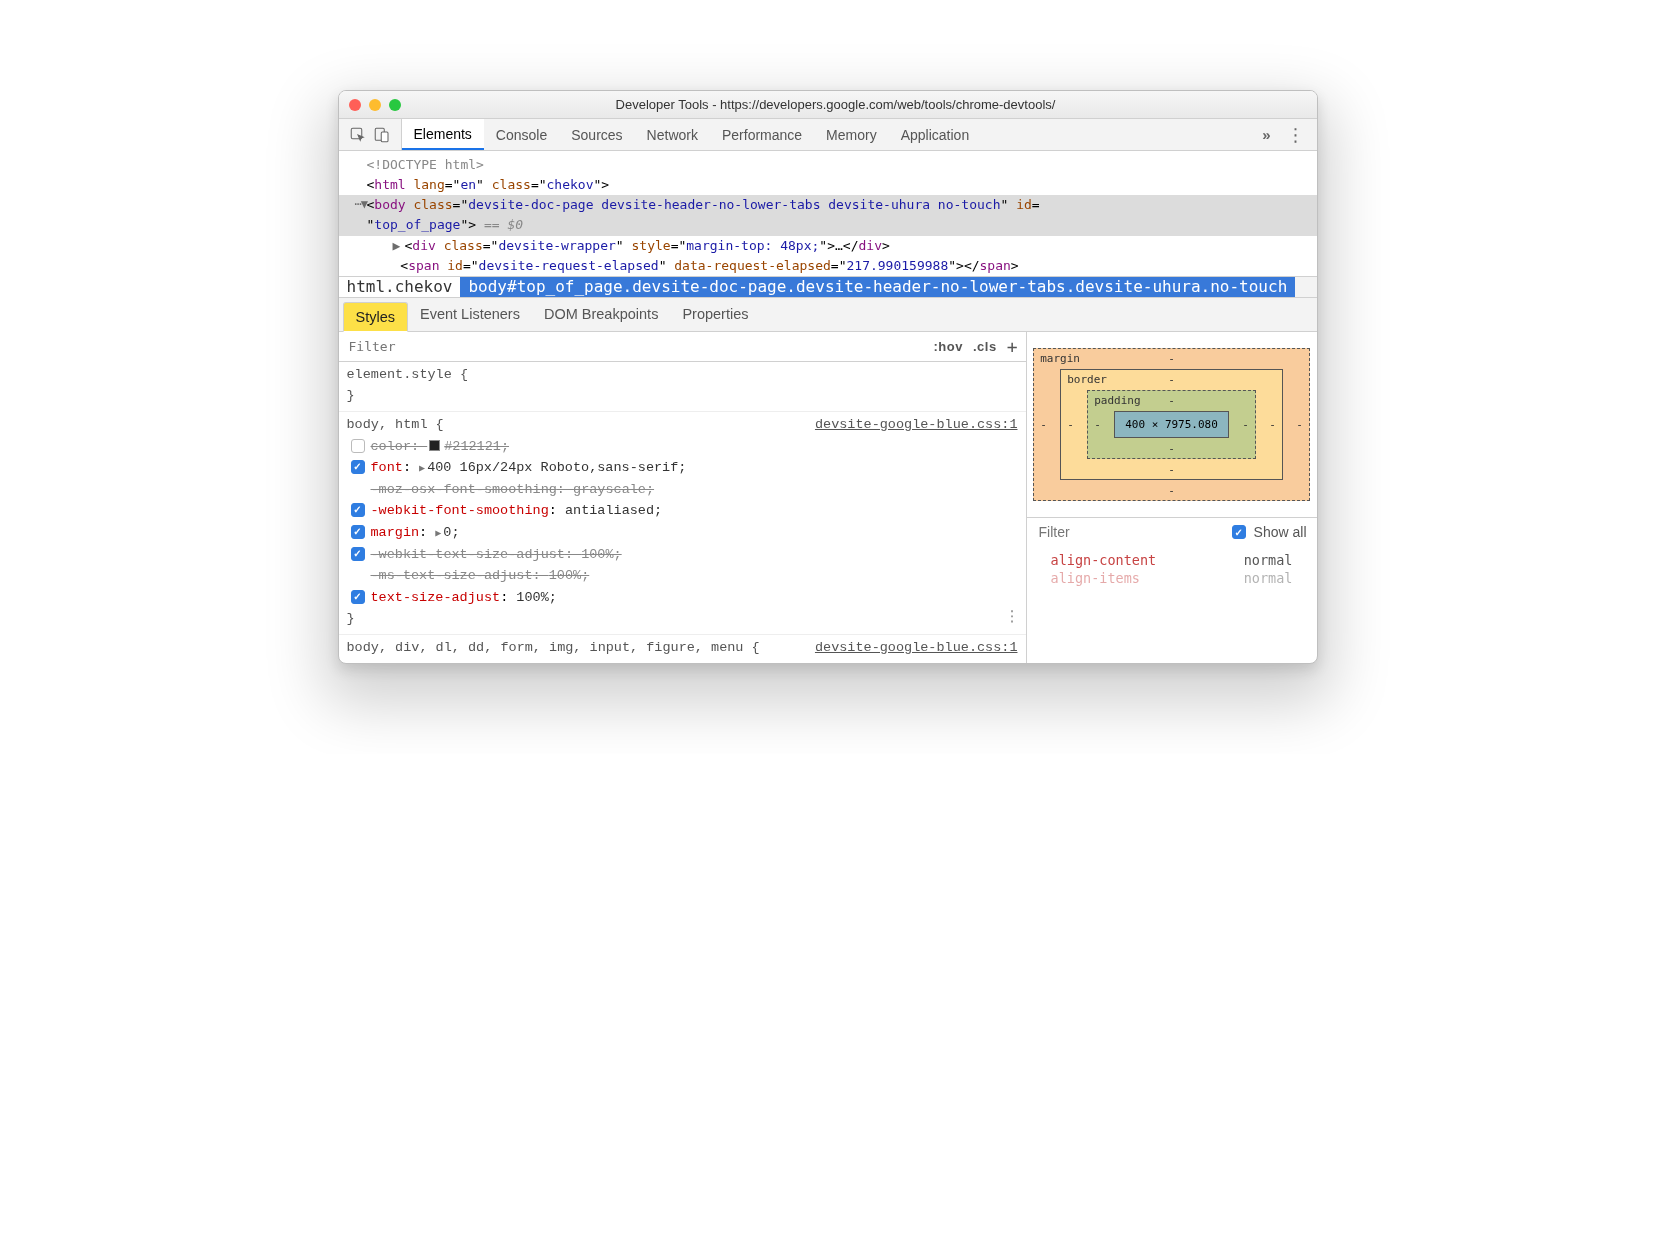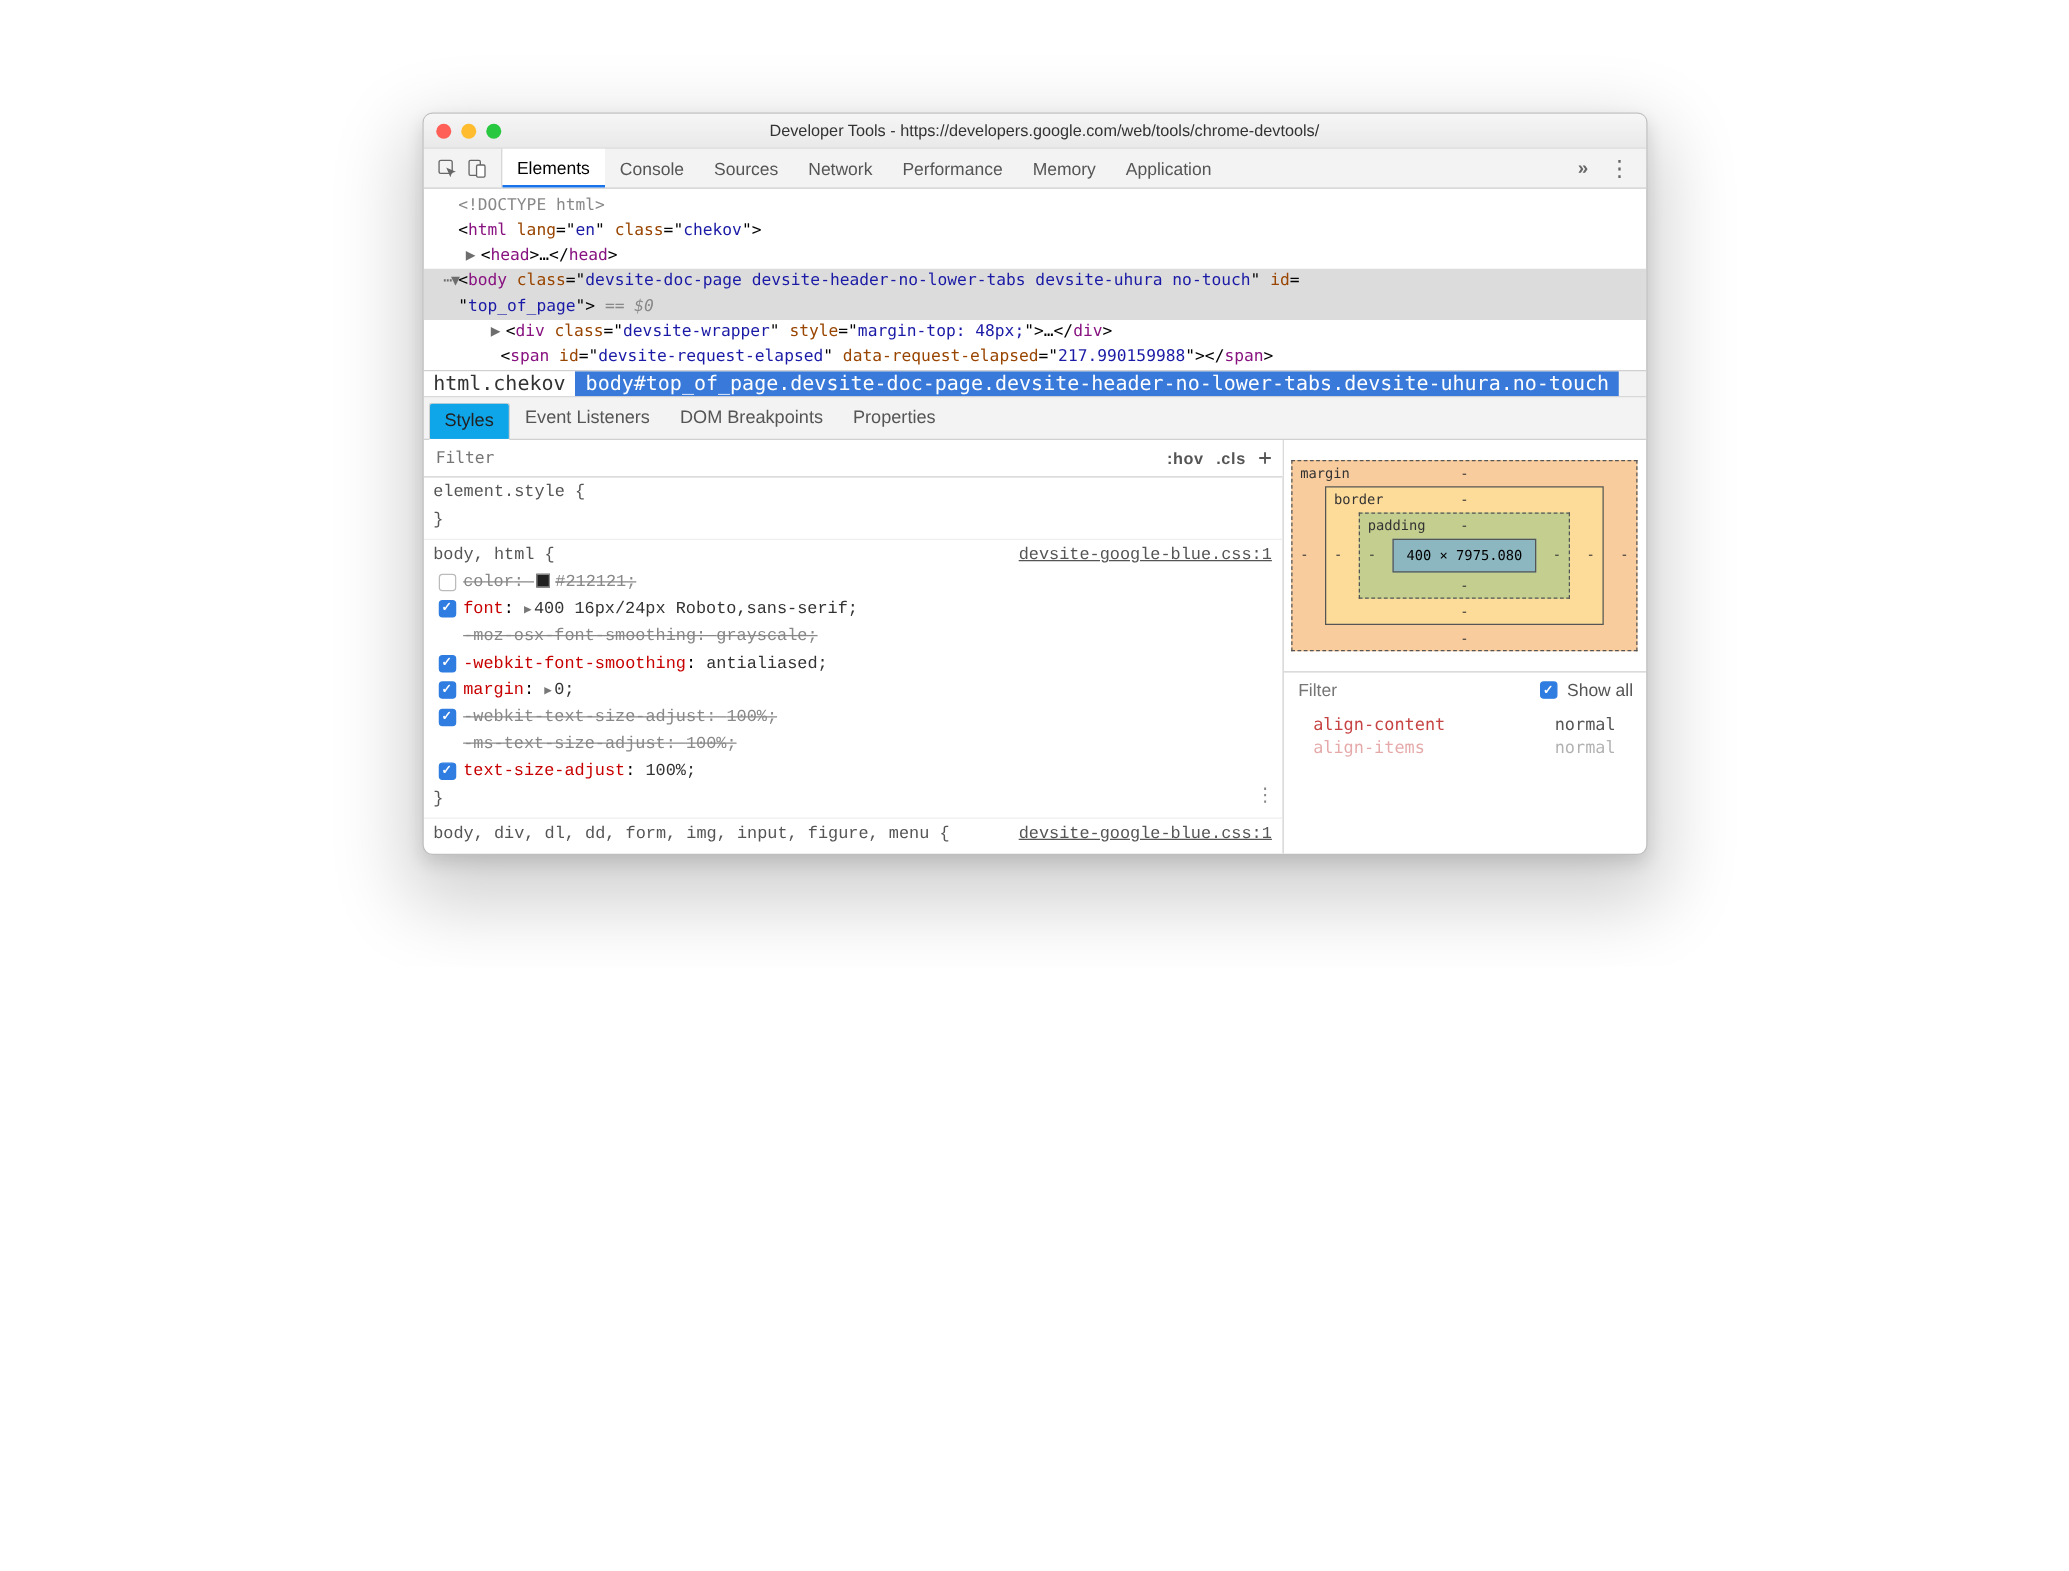--- a/index.html
+++ b/index.html
@@ -41,21 +41,21 @@
   .dom .sel .wrap{display:block;padding-left:14px;position:relative}
   .tg{color:var(--tag)}.at{color:var(--attr)}.vl{color:var(--val)}.gy{color:var(--gray)}.it{font-style:italic;color:#888}
   .tri{color:#6d6d6d;display:inline-block;width:12px}
   .breadcrumb{display:flex;font-family:var(--mono);font-size:16px;border-top:1px solid var(--border);border-bottom:1px solid var(--border);background:var(--light);height:22px;align-items:stretch;overflow:hidden}
   .crumb{padding:2px 8px;display:flex;align-items:center;background:#fff;color:#333}
   .crumb.sel{background:var(--blue);color:#fff;flex:0 1 auto;min-width:0}
   .crumb.sel span{white-space:nowrap;overflow:hidden;text-overflow:ellipsis}
   .lower{display:flex;flex-direction:column}
   .subtabs{display:flex;gap:0;border-bottom:1px solid var(--border);background:var(--light);font-size:14.5px;color:#555;height:34px;align-items:stretch;padding-left:4px}
   .stab{padding:0 12px;display:flex;align-items:center;cursor:default}
-  .stab.active{background:#0ea5e9;border:1px solid var(--border);border-bottom:1px solid #fff;border-radius:3px 3px 0 0;margin-bottom:-1px;color:#222;margin-top:4px}
+  .stab.active{background:#fde047;border:1px solid var(--border);border-bottom:1px solid #fff;border-radius:3px 3px 0 0;margin-bottom:-1px;color:#222;margin-top:4px}
   .panes{display:flex;border-top:0}
   .styles{flex:1;border-right:1px solid var(--border);display:flex;flex-direction:column;min-width:0}
   .filterbar{display:flex;align-items:center;border-bottom:1px solid var(--border);height:30px;padding:0 8px;gap:10px;font-family:var(--mono);font-size:13px;color:#777;background:#fff}
   .filterbar input{border:0;outline:0;flex:1;font:inherit;color:#444}
   .filterbar .btn{color:#555;font-weight:700;font-family:var(--sans);letter-spacing:.5px;cursor:default}
   .plus{font-size:18px;font-weight:400;color:#555}
   .rules{font-family:Liberation Mono, monospace;font-size:13.5px;line-height:1.6;overflow:hidden}
   .rule{border-bottom:1px solid #eee;padding:2px 8px 4px;position:relative}
   .rule .src{float:right;color:#555;text-decoration:underline;cursor:default}
   .sel-txt{color:#555}
@@ -126,21 +126,20 @@
     </div>
     <div class="tb-right">
       <span class="chev">»</span>
       <span class="vdots">⋮</span>
     </div>
   </div>
 
   <div class="dom">
     <div class="line ind1 gy">&lt;!DOCTYPE html&gt;</div>
     <div class="line ind1">&lt;<span class="tg">html</span> <span class="at">lang</span>="<span class="vl">en</span>" <span class="at">class</span>="<span class="vl">chekov</span>"&gt;</div>
-    <div class="line ind2"><span class="tri">▶</span>&lt;<span class="tg">head</span>&gt;…&lt;/<span class="tg">head</span>&gt;</div>
     <div class="line sel"><span class="wrap"><span class="gut">⋯▼</span>&lt;<span class="tg">body</span> <span class="at">class</span>="<span class="vl">devsite-doc-page devsite-header-no-lower-tabs devsite-uhura no-touch</span>" <span class="at">id</span>=<br>"<span class="vl">top_of_page</span>"&gt;<span class="it"> == $0</span></span></div>
     <div class="line ind3"><span class="tri">▶</span>&lt;<span class="tg">div</span> <span class="at">class</span>="<span class="vl">devsite-wrapper</span>" <span class="at">style</span>="<span class="vl">margin-top: 48px;</span>"&gt;…&lt;/<span class="tg">div</span>&gt;</div>
     <div class="line ind3">&nbsp;&lt;<span class="tg">span</span> <span class="at">id</span>="<span class="vl">devsite-request-elapsed</span>" <span class="at">data-request-elapsed</span>="<span class="vl">217.990159988</span>"&gt;&lt;/<span class="tg">span</span>&gt;</div>
   </div>
 
   <div class="breadcrumb">
     <div class="crumb">html.chekov</div>
     <div class="crumb sel">
         <span>body#top_of_page.devsite-doc-page.devsite-header-no-lower-tabs.devsite-uhura.no-touch</span>
       </div>

